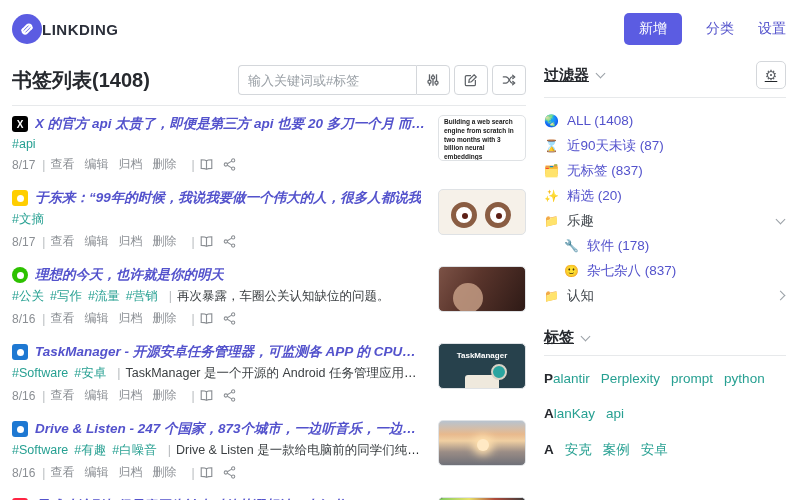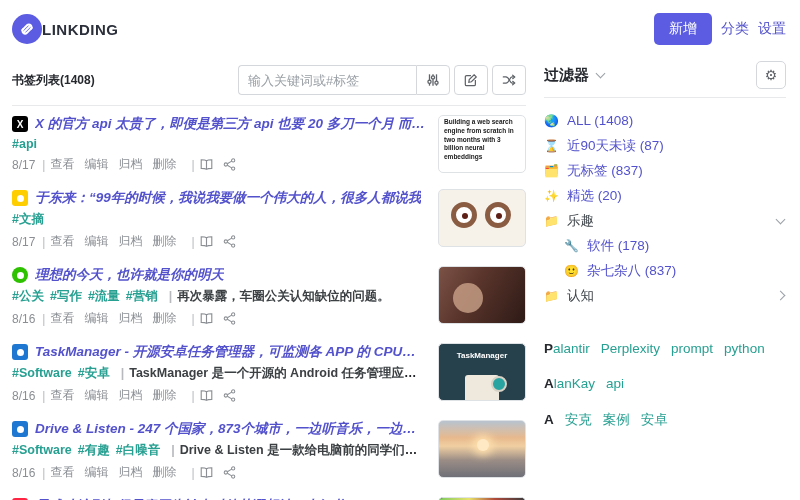--- a/index.html
+++ b/index.html
@@ -5,77 +5,77 @@
   * { box-sizing: border-box; margin: 0; padding: 0; }
   html,body { width: 800px; height: 500px; overflow: hidden; background:#fff;
     font-family: "Liberation Sans", "DejaVu Sans", sans-serif; color:#212529; }
   a { text-decoration: none; cursor: pointer; }
 
   
   .header { display:flex; align-items:center; justify-content:space-between; padding:13px 14px 10px 12px; }
   .brand { display:flex; align-items:center; }
   .logo { width:30px; height:30px; border-radius:50%; background:#5b5ce2; display:flex; align-items:center; justify-content:center; }
   .brand-name { font-weight:bold; font-size:15px; letter-spacing:.5px; color:#2b2f3a; }
-  .nav { display:flex; align-items:center; gap:9px;justify-content:space-between; }
+  .nav { display:flex; align-items:center; gap:24px;justify-content:space-between; }
   .nav a { color:#5352cc; font-size:14px; }
   .btn-primary { background:#5b5ce2; color:#fff !important; padding:7px 15px; border-radius:5px; font-size:14px; border:none; cursor:pointer; }
 
   
   .main { display:flex; gap:18px; padding:4px 14px 0 12px; }
   .col-list { flex:1 1 auto; min-width:0; }
   .col-side { flex:0 0 242px; }
 
   
   .list-head { display:flex; align-items:center; justify-content:space-between; padding:6px 0 10px; border-bottom:1px solid #e7e9eb; }
-  .list-title { font-size:12px; font-weight:bold; color:#26292e; }
+  .list-title { font-size:20px; font-weight:bold; color:#26292e; }
   .search-area { display:flex; align-items:center; gap:4px; }
   .search-group { display:flex; }
   .search-input { width:178px; height:30px; border:1px solid #d4d7db; border-right:none; border-radius:4px 0 0 4px; padding:0 9px; font-size:13px; color:#333; outline:none; }
   .search-input::placeholder { color:#9aa0a6; }
   .icon-btn { height:30px; width:34px; display:flex; align-items:center; justify-content:center; background:#fff; border:1px solid #d4d7db; border-radius:4px; cursor:pointer; color:#5f6368; }
   .search-group .icon-btn { border-radius:0 4px 4px 0; }
 
   
   .bm-row { display:flex; gap:12px; padding:9px 0 7px; align-items:flex-start; }
   .bm-main { flex:1 1 auto; min-width:0; }
   .bm-titleline { display:flex; align-items:center; gap:7px; white-space:nowrap; overflow:hidden; }
   .favicon { flex:0 0 16px; width:16px; height:16px; border-radius:3px; display:flex; align-items:center; justify-content:center; position:relative; color:#fff; font-size:10px; font-weight:bold; }
   .favicon.round { border-radius:50%; }
   .fav-dot::after { content:""; width:7px; height:7px; border-radius:50%; background:#fff; }
   .fav-bars::after { content:""; width:9px; height:5px; border-radius:1px; background:#fff; }
   .bm-title { font-size:13.5px; font-style:italic; font-weight:600; color:#5352cc; overflow:hidden; text-overflow:ellipsis; }
-  .bm-tagline { margin-top:4px; font-size:12.5px; white-space:nowrap; overflow:hidden; text-overflow:ellipsis;font-weight:bold; }
+  .bm-tagline { margin-top:4px; font-size:12.5px; white-space:nowrap; overflow:hidden; text-overflow:ellipsis; }
   .bm-tag { color:#27a092; margin-right:6px; }
   .bm-desc { color:#3c4043; }
   .sep { color:#b6babd; margin:0 5px; }
   .bm-actions { margin-top:5px; font-size:12px; color:#8b8f94; display:flex; align-items:center; }
   .bm-actions a { color:#8b8f94; margin-right:10px; }
   .bm-actions .date { margin-right:2px; }
   .act-icon { display:inline-flex; align-items:center; margin-right:10px; color:#8b8f94; cursor:pointer; }
 
   
-  .thumb { flex:0 0 88px; width:88px; height:58px; border:1px solid #dfe2e5; border-radius:5px; overflow:hidden; position:relative; background:#fff;gap:10px; }
+  .thumb { flex:0 0 88px; width:88px; height:46px; border:1px solid #dfe2e5; border-radius:5px; overflow:hidden; position:relative; background:#fff;gap:10px; }
   .t-textcard { padding:2px 5px; font-size:6.5px; line-height:1.35; color:#1a1a1a; font-weight:600; }
   .t-owl { background:#f6f1e9; }
   .t-owl i { position:absolute; top:12px; width:26px; height:26px; border-radius:50%; background:#fff; border:5px solid #8a5d43; }
   .t-owl i::after { content:""; position:absolute; top:6px; left:6px; width:6px; height:6px; border-radius:50%; background:#5d1f16; }
   .t-owl .e1 { left:12px; } .t-owl .e2 { left:46px; }
   .t-photo1 { background:linear-gradient(120deg,#7c5246 0%,#5a352c 40%,#2e1a16 100%); }
   .t-photo1::after { content:""; position:absolute; left:14px; top:16px; width:30px; height:30px; border-radius:50%; background:#caa289; opacity:.8; }
   .t-tm { background:#27414c; display:flex; flex-direction:column; align-items:center; padding-top:7px; }
   .t-tm .tm-title { color:#fff; font-size:8px; font-weight:bold; }
   .t-tm .tm-win { margin-top:5px; width:34px; height:30px; background:#efe9dd; border-radius:3px 3px 0 0; }
   .t-tm .tm-lens { position:absolute; right:18px; bottom:8px; width:16px; height:16px; border-radius:50%; background:#2aa4a0; border:2px solid #d8d2c6; }
   .t-street { background:linear-gradient(#b8c3cf 0%,#e8b98d 30%,#f0cfa2 45%,#9b8d86 70%,#6f7078 100%); }
   .t-street::after { content:""; position:absolute; left:38px; top:18px; width:12px; height:12px; border-radius:50%; background:#ffe9c4; box-shadow:0 0 8px 4px #ffe0ae; }
   .t-xhs { background:#1d1e20; }
   .t-xhs .x-top { height:24px; background:linear-gradient(90deg,#7ecb5f 0%,#e8e26a 35%,#b04a3a 65%,#3c3c3c 100%); }
 
   
-  .side-head { display:flex; align-items:center; justify-content:space-between; padding:2px 0 8px; border-bottom:1px solid #e7e9eb; }
+  .side-head { display:flex; align-items:center; justify-content:space-between; padding:2px 0 8px; border-bottom:1px solid #e7e9eb;text-decoration:underline; }
   .side-title-wrap { display:flex; align-items:center; gap:8px; }
   .side-title { font-size:15px; font-weight:bold; color:#26292e; }
   .chev { display:inline-block; width:7px; height:7px; border-right:1.6px solid #9aa0a6; border-bottom:1.6px solid #9aa0a6; }
   .chev.down { transform:rotate(45deg); margin-top:-3px; }
   .chev.right { transform:rotate(-45deg); }
   .gear-btn { width:30px; height:28px; border:1px solid #d4d7db; border-radius:5px; background:#fff; display:flex; align-items:center; justify-content:center; color:#5f6368; font-size:14px; cursor:pointer; }
   .filter-list { padding:10px 0 4px; }
   .f-item { display:flex; align-items:center; gap:7px; min-height:25px; font-size:13.5px; position:relative; }
   .f-item .f-icon { font-size:12px; width:16px; text-align:center; }
   .f-item a { color:#5352cc; }
@@ -372,20 +372,26 @@
           <a>杂七杂八 (837)</a>
         </div>
         <div class="f-item" style="padding-left: 0px;">
           <span class="f-icon">📁</span>
           <span class="folder-label">认知</span>
           <span class="f-chev chev right"></span>
         </div>
       </div>
 
     <div class="tags-block">
+      <div class="side-head">
+        <span class="side-title-wrap">
+          <span class="side-title">标签</span>
+          <span class="chev down"></span>
+        </span>
+      </div>
       <div id="tag-groups" class="tag-groups">
           <div class="tag-group"><a><b>P</b>alantir</a><a>Perplexity</a><a>prompt</a><a>python</a></div>
           <div class="tag-group"><a><b>A</b>lanKay</a><a>api</a></div>
           <div class="tag-group"><span class="group-letter">A</span><a>安克</a><a>案例</a><a>安卓</a></div>
         </div>
     </div>
   </div>
 </div>
 
 </body></html>

